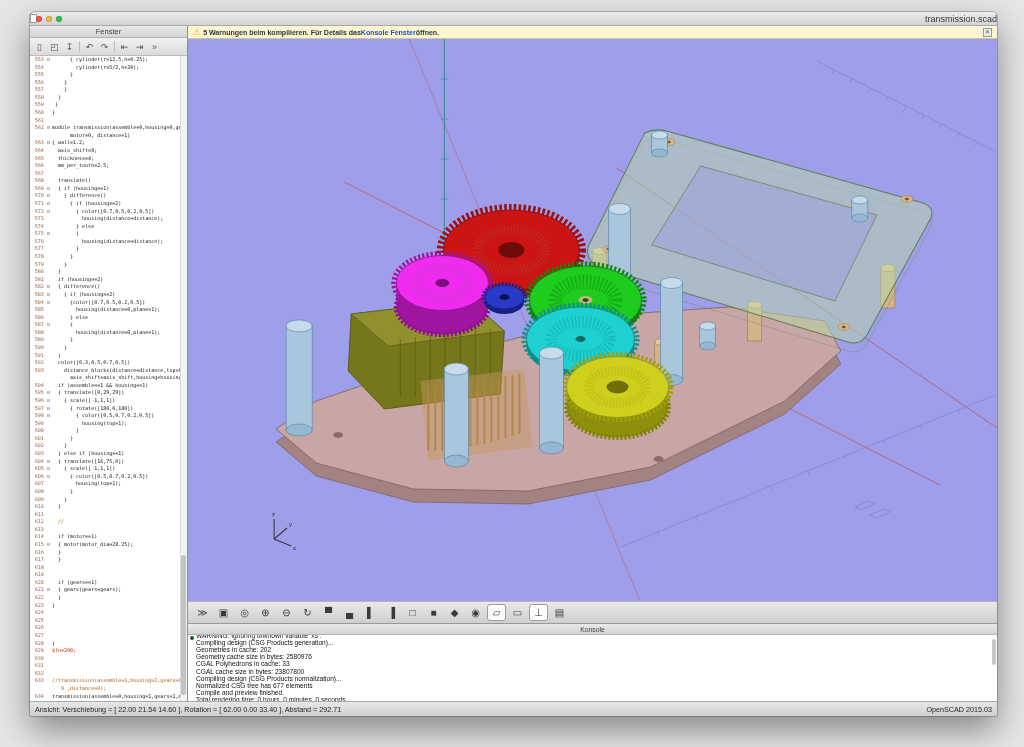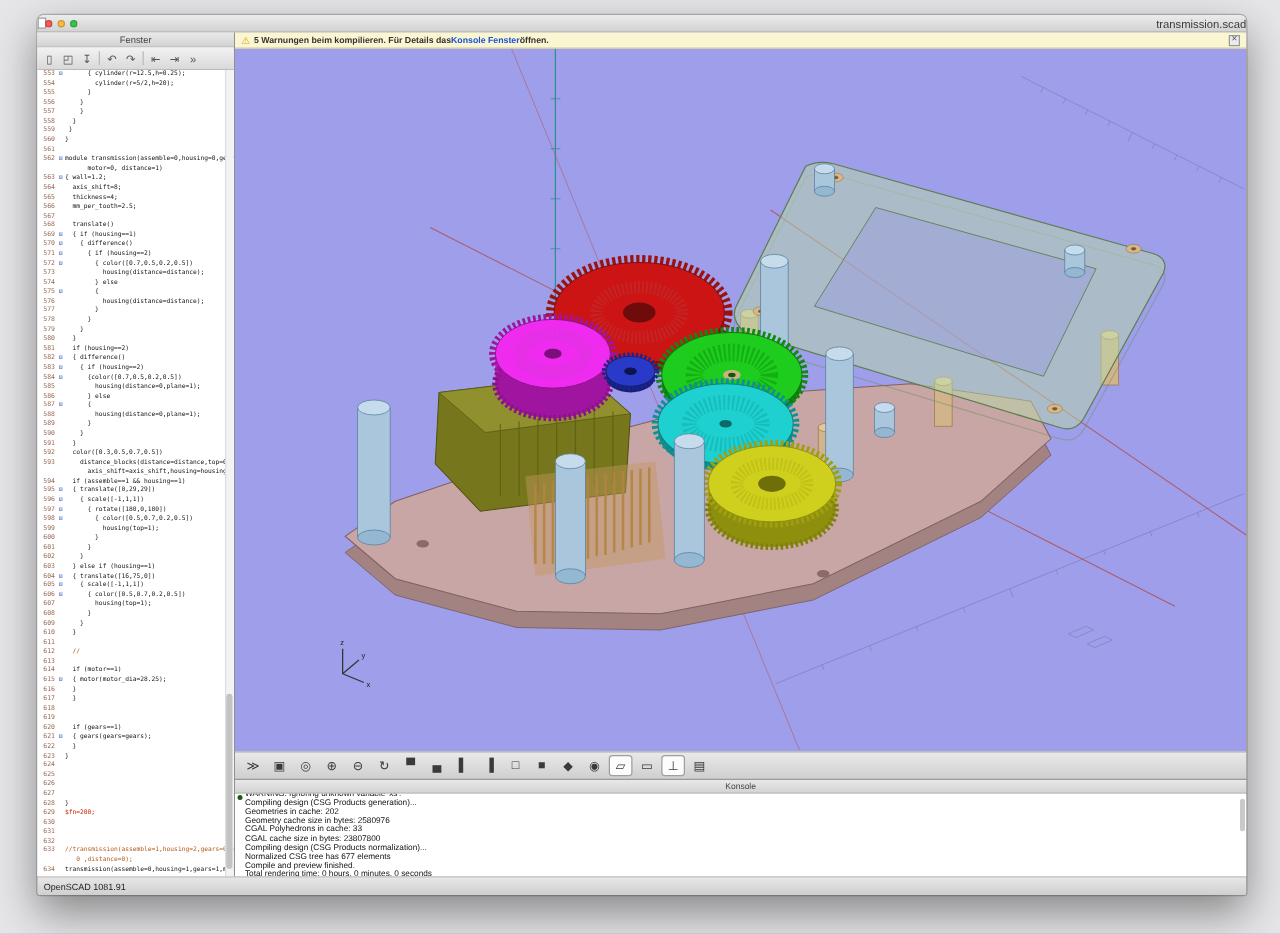--- a/index.html
+++ b/index.html
@@ -843,16 +843,17 @@
               <div class="console-line">Total rendering time: 0 hours, 0 minutes, 0 seconds</div>
             </div>
           <div class="con-scroll"></div>
         </div>
       </div>
 
     </div>
   </div>
 
   <div class="statusbar">
-    <span class="right">OpenSCAD 1081.91</span>
+    <span class="left">Ansicht: Verschiebung = [ 22.00 21.54 14.60 ], Rotation = [ 62.00 0.00 33.40 ], Abstand = 292.71</span>
+    <span class="right">OpenSCAD 2015.03</span>
   </div>
 
 </div>
 
 </body></html>

